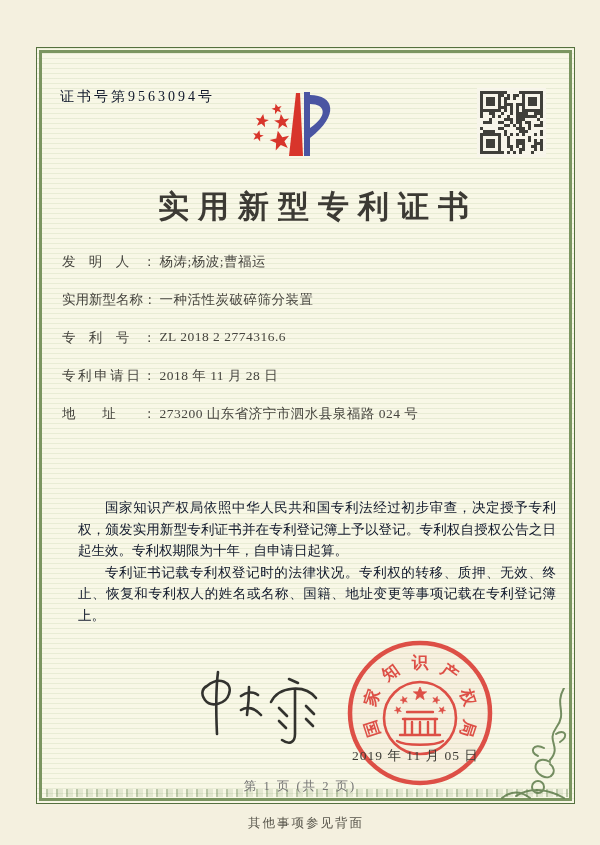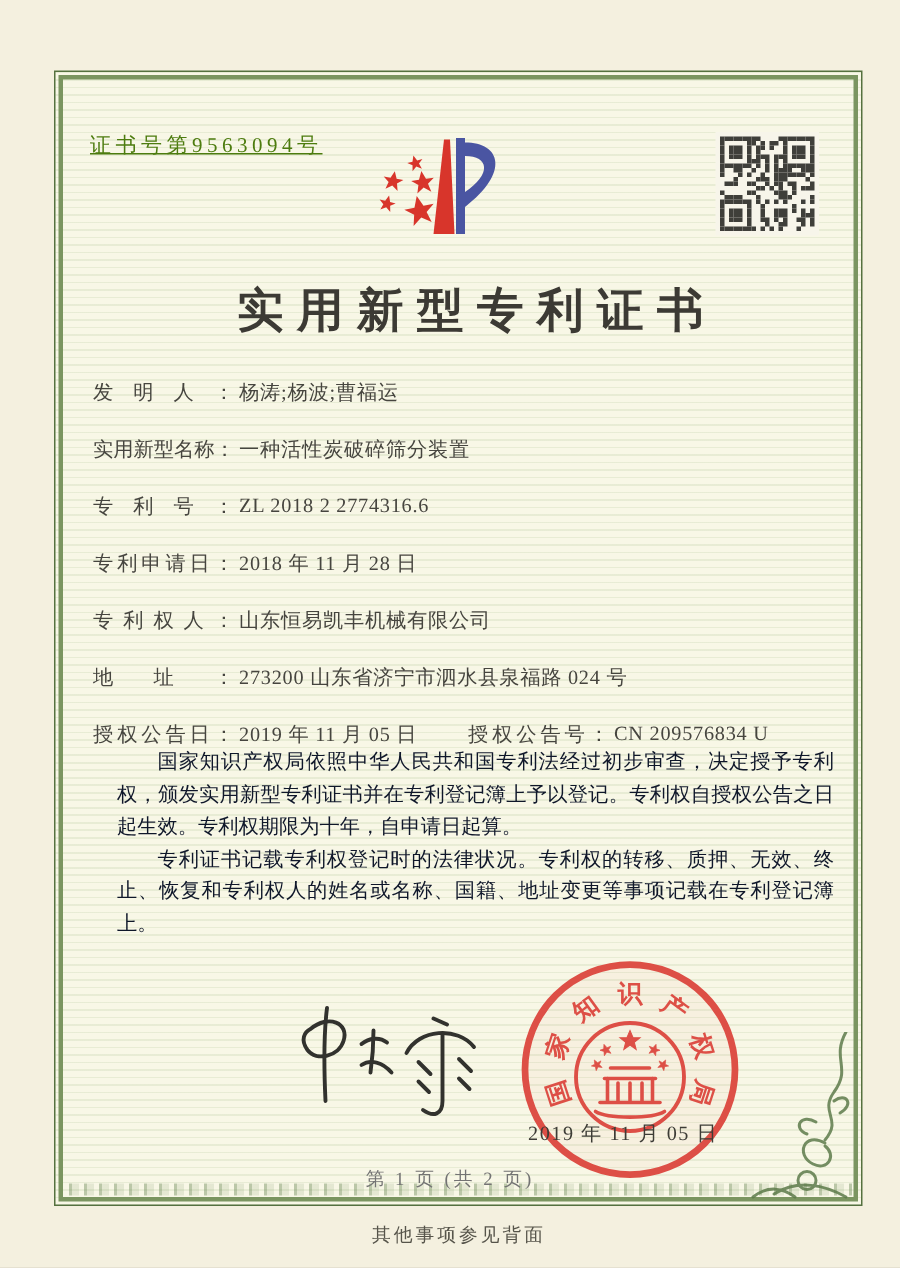--- a/index.html
+++ b/index.html
@@ -27,21 +27,21 @@
   .bottom-band{
     position:absolute;left:6px;right:6px;bottom:6px;height:8px;
     background:repeating-linear-gradient(90deg,
       rgba(109,138,88,0) 0 3px,
       rgba(109,138,88,.55) 3px 5px,
       rgba(109,138,88,.18) 5px 10px);
     opacity:.8;
   }
   .cert-no{
     position:absolute;left:60px;top:88px;
-    font-size:14px;letter-spacing:3px;color:#4d7c0f;text-decoration:underline;
+    font-size:14px;letter-spacing:3px;color:#0f172a;
   }
   .logo{position:absolute;left:236px;top:78px;}
   .qr{
     position:absolute;left:477px;top:88px;
     background:#f7f5ea;padding:3px;
     display:grid;grid-template-columns:repeat(21,3px);grid-auto-rows:3px;
   }
   .qr .m{background:#3f3f3a;}
   .title{
     position:absolute;left:0;right:0;top:186px;
@@ -575,36 +575,22 @@
     </div>
     <div class="frow">
       <span class="flabel">专利号：</span>
       <span class="fvalue">ZL 2018 2 2774316.6</span>
     </div>
     <div class="frow">
       <span class="flabel">专利申请日：</span>
       <span class="fvalue">2018 年 11 月 28 日</span>
     </div>
     <div class="frow">
-      <span class="flabel">专利权人：</span>
-      <span class="fvalue">山东恒易凯丰机械有限公司</span>
-    </div>
-    <div class="frow">
       <span class="flabel">地址：</span>
       <span class="fvalue">273200 山东省济宁市泗水县泉福路 024 号</span>
-    </div>
-    <div class="frow double">
-      <div class="fcell">
-        <span class="flabel">授权公告日：</span>
-        <span class="fvalue">2019 年 11 月 05 日</span>
-      </div>
-      <div class="fcell second">
-        <span class="flabel">授权公告号：</span>
-        <span class="fvalue">CN 209576834 U</span>
-      </div>
     </div>
   </div>
 
   <div class="paras">
     <p>国家知识产权局依照中华人民共和国专利法经过初步审查，决定授予专利权，颁发实用新型专利证书并在专利登记簿上予以登记。专利权自授权公告之日起生效。专利权期限为十年，自申请日起算。</p>
     <p>专利证书记载专利权登记时的法律状况。专利权的转移、质押、无效、终止、恢复和专利权人的姓名或名称、国籍、地址变更等事项记载在专利登记簿上。</p>
   </div>
 
 
   <svg class="signature" width="150" height="95" viewBox="0 0 150 95">

